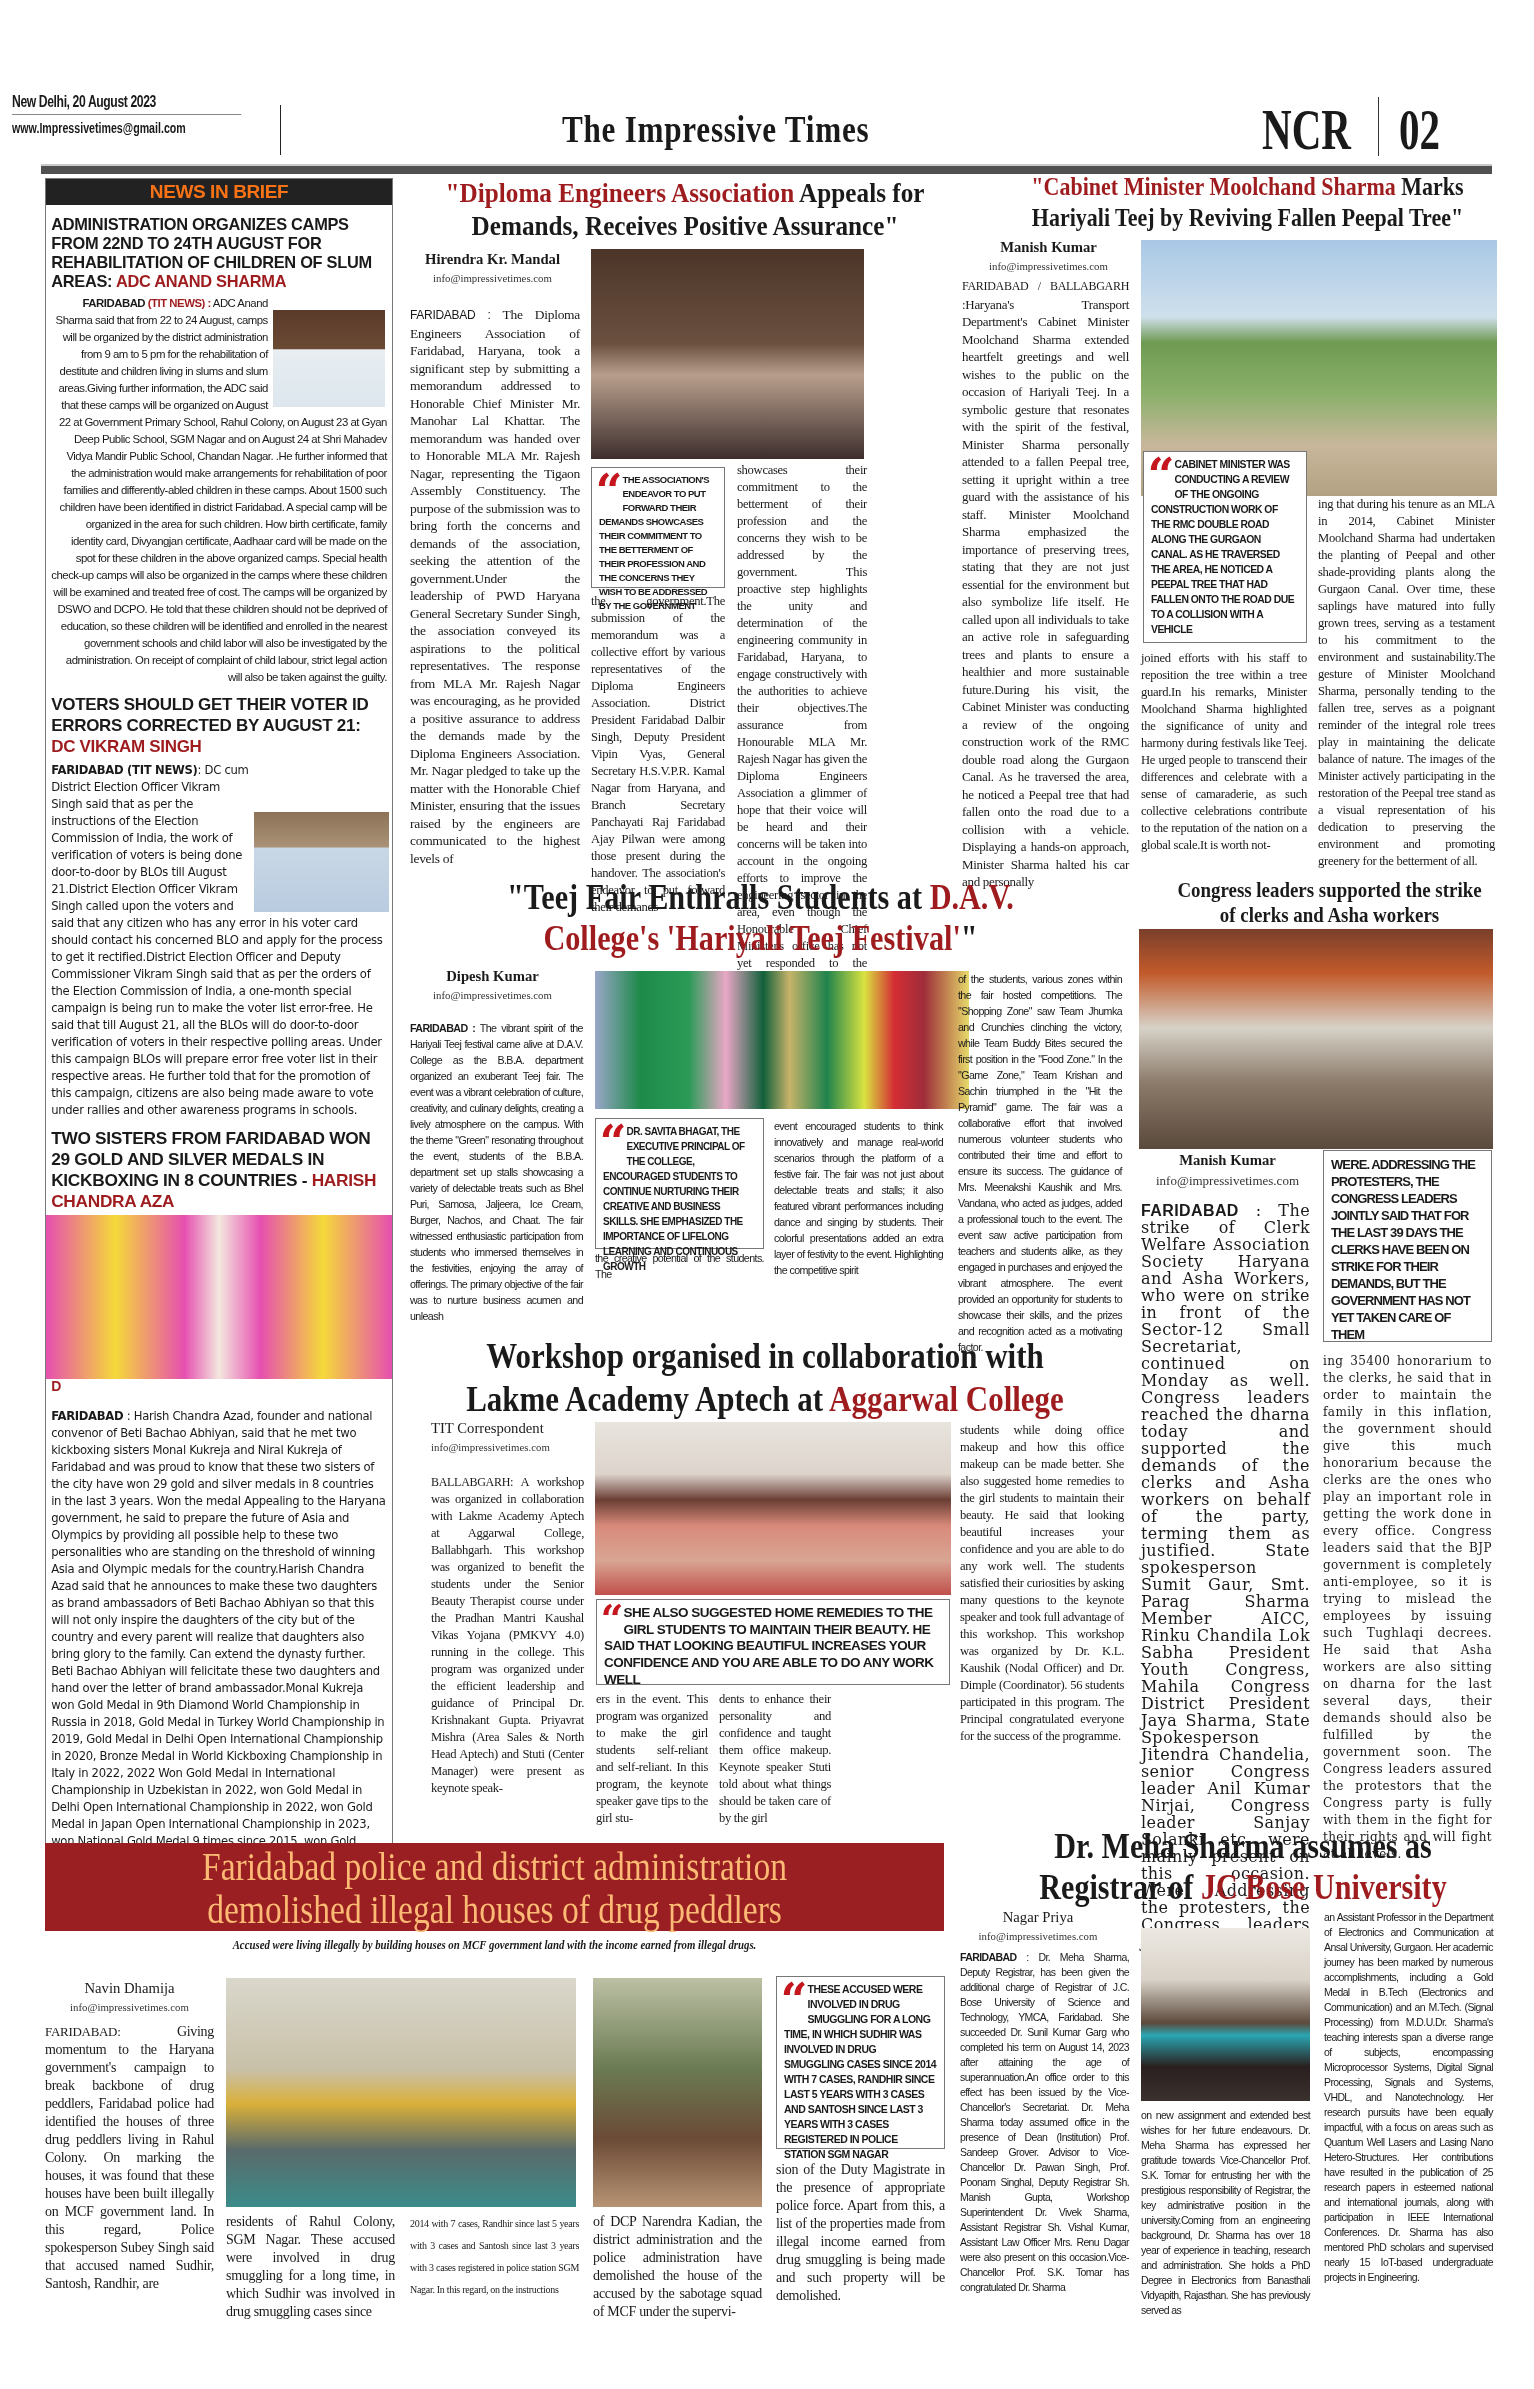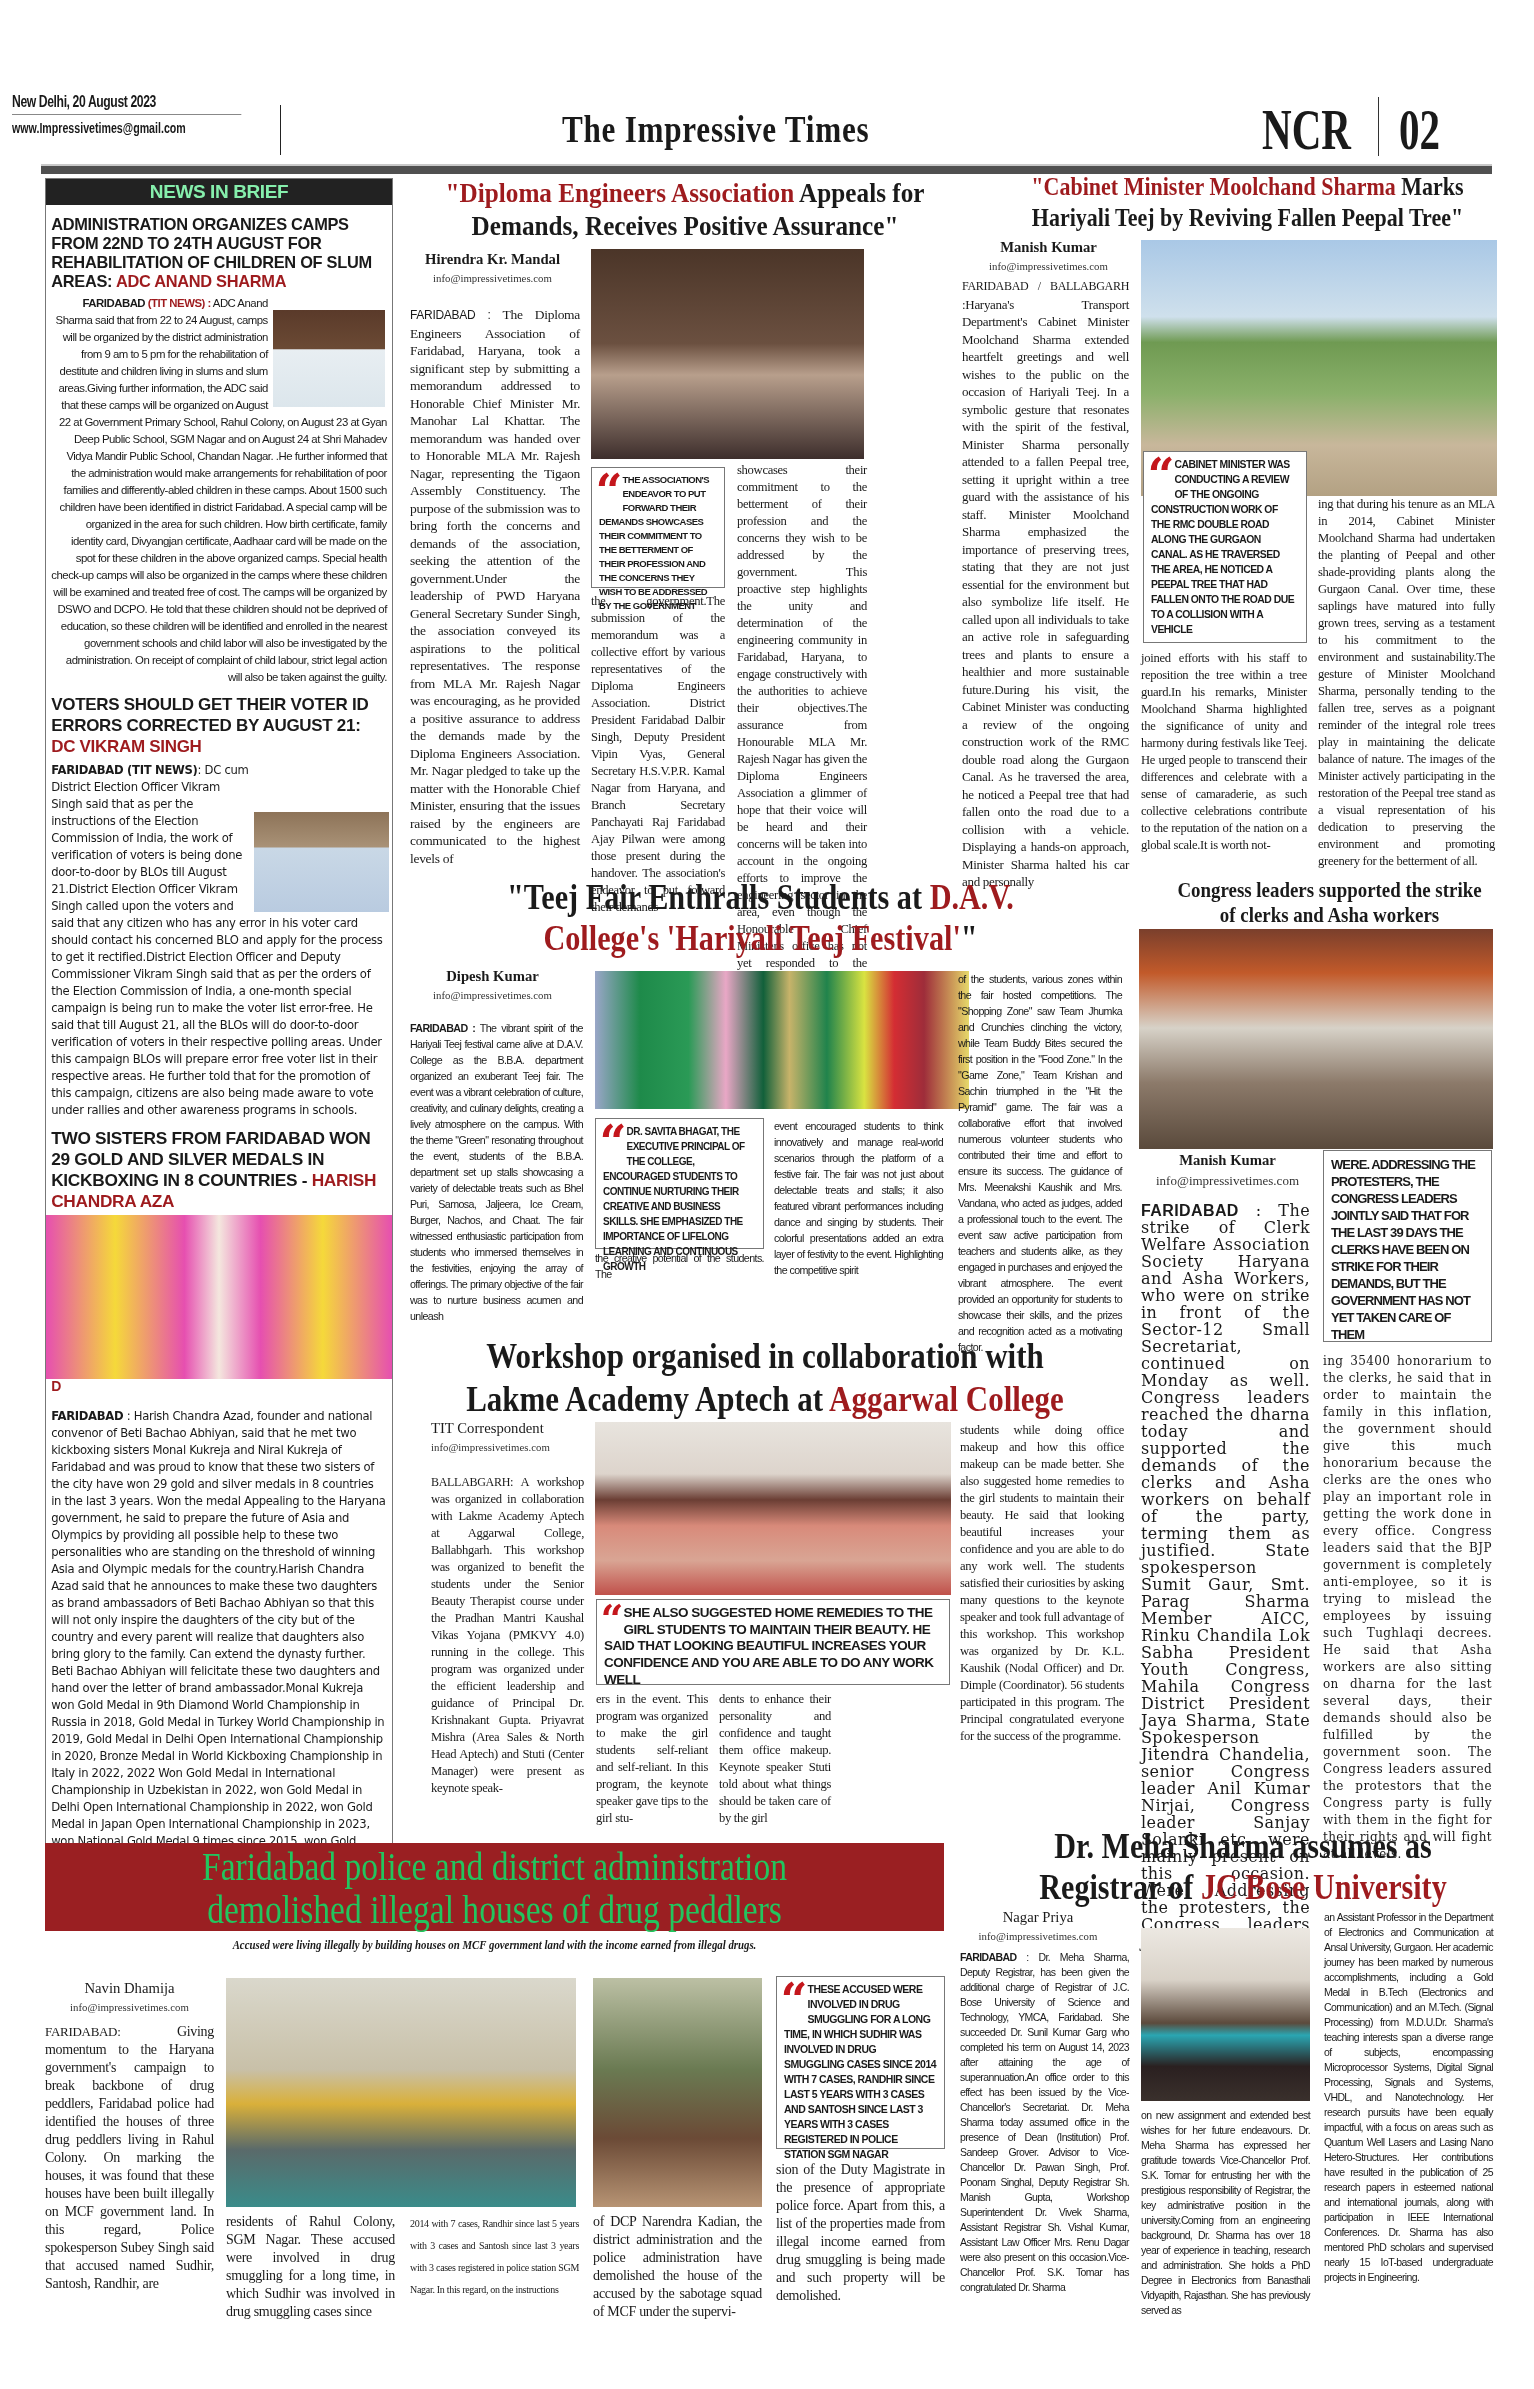--- a/index.html
+++ b/index.html
@@ -11,21 +11,21 @@
 .dateline{font-family:"Liberation Sans",sans-serif;font-weight:bold;font-size:15.6px;letter-spacing:-0.5px;transform:scaleX(.78);transform-origin:left;white-space:nowrap;border-bottom:1.7px solid #888;padding-bottom:2.6px;width:294px}
 .site{font-family:"Liberation Sans",sans-serif;font-weight:bold;font-size:14px;transform:scaleX(.76);transform-origin:left;white-space:nowrap;margin-top:5.2px;width:294px}
 .vline{position:absolute;left:280px;top:105px;width:0.9px;height:50px;background:#222}
 .masthead{left:562px;top:107px;font-family:"Liberation Serif",serif;font-weight:bold;font-size:38px;transform:scaleX(.82);transform-origin:left;white-space:nowrap;letter-spacing:0.9px}
 .ncr{left:1262px;top:97px;font-family:"Liberation Serif",serif;font-weight:bold;font-size:57px;transform:scaleX(.72);transform-origin:left;white-space:nowrap}
 .ncr-sep{left:1378px;top:97px;width:0.9px;height:59px;background:#333}
 .pg{left:1399px;top:97px;font-family:"Liberation Serif",serif;font-weight:bold;font-size:57px;transform:scaleX(.72);transform-origin:left}
 .topbar{left:41px;top:164px;width:1451px;height:10.4px;background:#505050;border-top:2.6px solid #c9c9c9}
 
 .brief{left:45px;top:178px;width:348px;height:1672px;border:1.3px solid #777}
-.brief-title{background:#222;color:#86efac;text-align:center;font-family:"Liberation Sans",sans-serif;font-weight:bold;font-size:19px;height:26px;line-height:26px;letter-spacing:-0.4px}
+.brief-title{background:#222;color:#f97316;text-align:center;font-family:"Liberation Sans",sans-serif;font-weight:bold;font-size:19px;height:26px;line-height:26px;letter-spacing:-0.4px}
 .bh{font-family:"Liberation Sans",sans-serif;font-weight:bold;font-size:16.4px;line-height:19px;padding:0 5.2px;letter-spacing:-0.3px;transform-origin:left}
 .bt{font-family:"Liberation Sans",sans-serif;font-size:11.4px;line-height:17px;padding:0 5.2px;letter-spacing:-0.5px;text-align:right}
 .bt2{font-family:"DejaVu Sans",sans-serif;font-size:11.6px;line-height:17px;padding:0 5.2px;letter-spacing:-0.3px}
 .bt b,.bt2 b{font-weight:bold}
 .photo{position:absolute;overflow:hidden}
 .ph-man1{background:linear-gradient(180deg,#5a3a2a 0%,#6b4a34 40%,#e8eef2 41%,#dce6ec 100%)}
 .ph-man2{background:linear-gradient(180deg,#8d7358 0%,#a99277 35%,#c9d8e6 36%,#b9cbe0 100%)}
 .ph-sisters{background:linear-gradient(90deg,#e64fb0 0%,#f5d93a 20%,#e64fb0 40%,#f4e7de 50%,#e64fb0 62%,#f5d93a 80%,#e64fb0 100%)}
 .ph-group1{background:linear-gradient(180deg,#4b3528 0%,#6b5040 45%,#b89f8c 60%,#3d2e2c 100%)}
 .ph-tree{background:linear-gradient(180deg,#a9c8e6 0%,#cfe0ec 30%,#6f9a52 40%,#8ab06a 60%,#c8b79b 80%,#b3a183 100%)}
@@ -39,21 +39,21 @@
 .byline{font-family:"Liberation Serif",serif;font-weight:bold;font-size:14.7px;text-align:center}
 .email{font-family:"Liberation Serif",serif;font-size:10.8px;text-align:center;margin-top:3.5px;color:#333}
 .col{position:absolute;font-family:"Liberation Serif",serif;font-size:13.5px;line-height:17.5px;text-align:justify;letter-spacing:-0.3px;hyphens:auto}
 .col b{font-family:"Liberation Sans",sans-serif;font-weight:normal;font-size:12px}
 .colc{position:absolute;font-family:"Liberation Sans",sans-serif;font-size:10.7px;line-height:16px;text-align:justify;letter-spacing:-0.6px}
 .colc b{font-weight:bold}
 .cols{position:absolute;font-family:"DejaVu Serif",serif;font-size:12px;line-height:17.7px;text-align:justify;letter-spacing:0px}
 .cols b{font-family:"Liberation Sans",sans-serif;font-weight:bold}
 .quote{position:absolute;border:1.3px solid #777;background:#fff;font-family:"Liberation Sans",sans-serif;font-weight:bold;font-size:11px;line-height:16px;letter-spacing:-0.5px;padding:5.2px 7px;text-transform:uppercase}
 .qmark{float:left;color:#c4161c;font-family:"DejaVu Serif",serif;font-weight:bold;font-size:47px;line-height:35px;height:31px;margin:0 5.2px 0 -3.5px;letter-spacing:-5.2px}
-.banner{left:45px;top:1843px;width:899px;height:88px;background:#9a1f22;color:#22c55e}
+.banner{left:45px;top:1843px;width:899px;height:88px;background:#9a1f22;color:#fdba74}
 .banner-t{font-family:"Liberation Serif",serif;font-size:39px;line-height:43px;text-align:center;transform:scaleX(.86);transform-origin:center;white-space:nowrap}
 .deck{left:45px;top:1938px;width:899px;text-align:center;font-family:"Liberation Serif",serif;font-style:italic;font-weight:bold;font-size:12px;transform:scaleX(.9);transform-origin:center}
 </style>
 </head>
 <body>
 
 <div class="abs hdr-left">
   <div class="dateline">New Delhi, 20 August 2023</div>
   <div class="site">www.Impressivetimes@gmail.com</div>
 </div>

